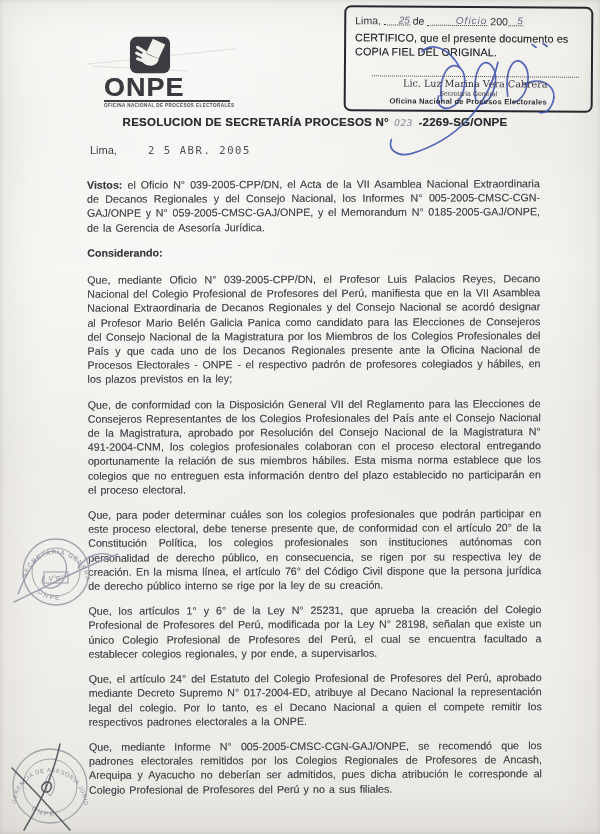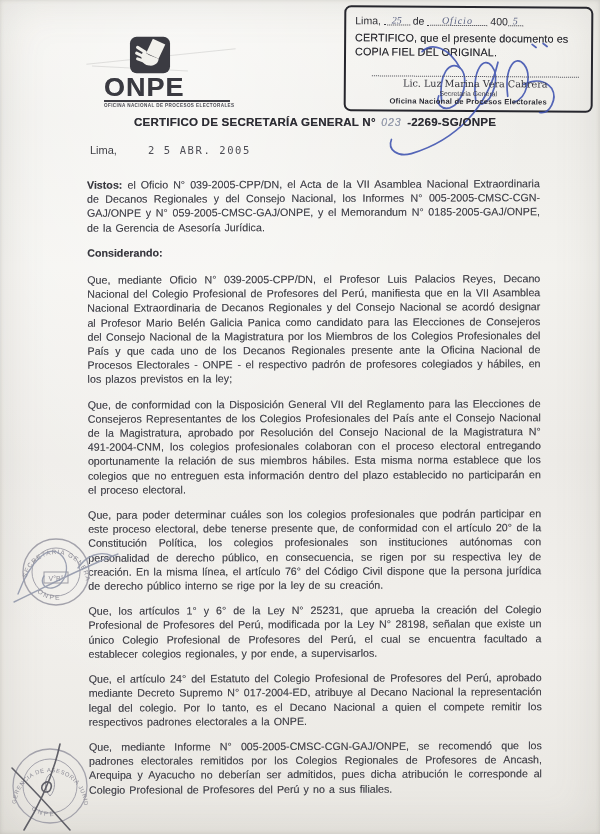--- a/index.html
+++ b/index.html
@@ -21,38 +21,38 @@
   .logo-name{font-weight:bold;font-size:27px;letter-spacing:1px;color:#3a3a41;line-height:22px;transform:scaleY(.95);text-shadow:0 0 .6px rgba(58,58,65,.6);}
   .logo-tagline{margin-top:2px;border-top:2.5px solid #3f3f46;padding-top:1px;font-size:4.6px;font-weight:bold;letter-spacing:.4px;color:#4a4a52;white-space:nowrap;}
 
   
   .cert-stamp{
     position:absolute;left:344px;top:6px;width:249px;height:106px;
     border:2px solid #26262d;border-radius:7px;box-sizing:border-box;
     padding:7px 9px 3px;transform:rotate(.4deg);color:#2b2b31;
   }
   .cs-daterow{font-size:10.5px;white-space:nowrap;color:#2b2b31;}
-  .seg{display:inline-block;border-bottom:1.3px dotted #3c3c44;text-align:center;
-       font-family:Liberation Serif, serif;font-style:italic;color:#5e6583;font-size:10px;
+  .seg{display:inline-block;border-bottom:1.3px dotted #3c3c44;text-align:right;
+       font-family:Liberation Sans, sans-serif;font-style:italic;color:#5e6583;font-size:10px;
        position:relative;top:-1px;line-height:9px;}
   .seg.s-day{width:26px;}
   .seg.s-month{width:60px;letter-spacing:1px;}
   .seg.s-year{width:15px;}
   .cs-body{margin-top:5px;font-size:10.8px;line-height:13.5px;letter-spacing:.1px;color:#29292f;text-shadow:0 0 .5px rgba(41,41,47,.5);}
   .cs-name{position:absolute;left:26px;right:12px;bottom:21px;border-top:1.3px dotted #4b4b53;
            text-align:center;font-family:"DejaVu Serif",serif;font-size:9.6px;color:#33333b;padding-top:1px;}
   .cs-title{position:absolute;left:0;right:0;bottom:13px;text-align:center;font-size:6.8px;color:#3a3a42;}
   .cs-org{position:absolute;left:0;right:0;bottom:4px;text-align:center;font-size:7.6px;font-weight:bold;color:#2e2e36;letter-spacing:.2px;}
   .cs-sig{position:absolute;left:0;top:14px;overflow:visible;pointer-events:none;}
 
   
   .res-title{position:absolute;top:115px;left:86px;width:458px;text-align:center;
              font-weight:bold;font-size:11.6px;color:#2c2c33;letter-spacing:.2px;
              text-shadow:0 0 .5px rgba(44,44,51,.55);}
-  .res-no{font-family:Liberation Sans, sans-serif;font-style:italic;font-weight:normal;
+  .res-no{font-family:Liberation Serif, serif;font-style:italic;font-weight:normal;
           color:#9aa2b6;font-size:10.5px;letter-spacing:1px;padding:0 2px;}
   .dateline{position:absolute;top:144px;left:90px;font-size:11px;color:#3e3e45;}
   .stamp-date{font-family:"DejaVu Sans Mono",monospace;font-size:10.5px;letter-spacing:1.6px;
               color:#4d4d55;margin-left:28px;margin-top:24px;}
 
   
   .content{position:absolute;top:177px;left:88px;width:453px;transform:rotate(-.2deg);}
   .content p{margin:0 0 11px;font-size:10.7px;line-height:14.2px;text-align:justify;
              color:#43434b;word-spacing:1.1px;text-shadow:0 0 .5px rgba(67,67,75,.5);}
   .content .b{font-weight:bold;color:#38383f;}
@@ -85,21 +85,21 @@
     <div class="logo-name">ONPE</div>
     <div class="logo-tagline">OFICINA NACIONAL DE PROCESOS ELECTORALES</div>
   </div>
 
   <div class="cert-stamp">
     <div class="cs-daterow">
       <span>Lima,</span>
       <span class="seg s-day">25</span>
       <span>de</span>
       <span class="seg s-month">Oficio</span>
-      <span>400</span><span class="seg s-year">5</span>
+      <span>200</span><span class="seg s-year">5</span>
     </div>
     <div class="cs-body">
       <div>CERTIFICO, que el presente documento es</div>
       <div>COPIA FIEL DEL ORIGINAL.</div>
     </div>
     <svg class="cs-sig" width="245" height="150" viewBox="0 0 245 150">
       <g fill="none" stroke="#3e52b0" stroke-width="1.7" stroke-linecap="round" opacity=".88">
         <path d="M96 80 C92 52 104 38 114 46 C124 54 118 82 104 86 C96 88 90 82 93 74"></path>
         <path d="M114 46 C103 26 86 20 76 30"></path>
         <path d="M130 78 C126 46 138 34 146 44 C154 54 148 78 136 82"></path>
@@ -108,21 +108,21 @@
         <path d="M152 40 C142 84 112 118 66 132 C52 136 42 128 46 118"></path>
         <path d="M186 22 l4 3 m 7 -4 l4 3"></path>
       </g>
     </svg>
     <div class="cs-name">Lic. Luz Marina Vera Cabrera</div>
     <div class="cs-title">Secretaría General</div>
     <div class="cs-org">Oficina Nacional de Procesos Electorales</div>
   </div>
 
   <div class="res-title">
-    <span>CERTIFICO DE SECRETARÍA GENERAL N°</span>
+    <span>RESOLUCION DE SECRETARÍA PROCESOS N°</span>
     <span class="res-no">023</span>
     <span>-2269-SG/ONPE</span>
   </div>
 
   <div class="dateline">
     <span>Lima,</span>
     <span class="stamp-date">2 5 ABR. 2005</span>
   </div>
 
   <div class="content">

